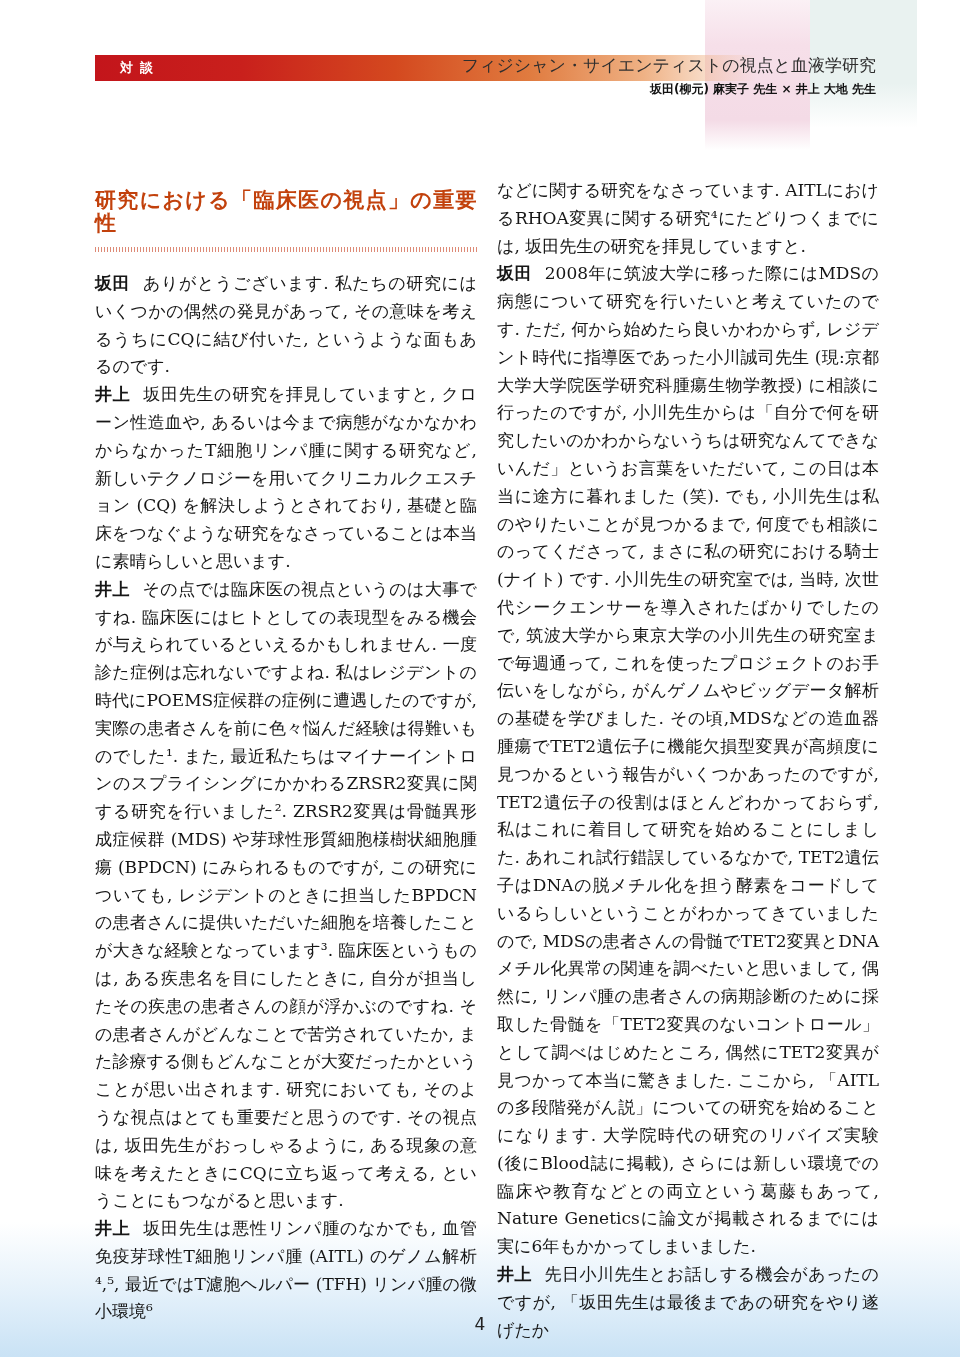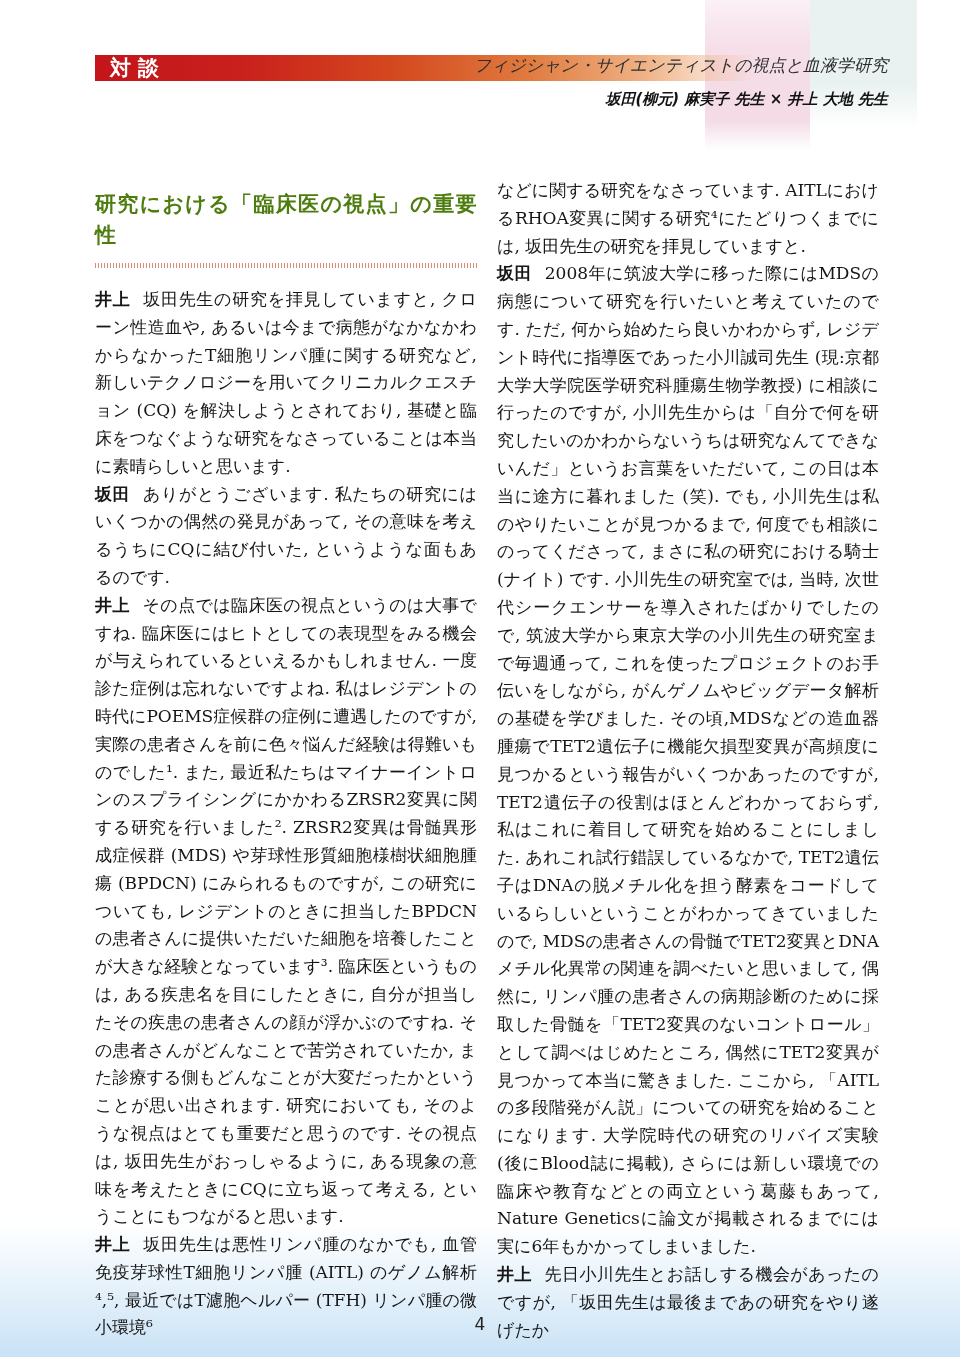--- a/index.html
+++ b/index.html
@@ -30,46 +30,46 @@
 
   
   .header-bar {
     position:absolute; left:95px; top:55px; width:668px; height:26px;
     background:linear-gradient(to right,
       #c3151b 0%, #c9201c 22%, #d4491f 45%, #e07b3f 65%, #efb184 82%, rgba(255,255,255,0) 99%);
   }
   .header-tag {
     color:#ffffff;
     font-family:"DejaVu Sans", sans-serif;
-    font-weight:bold; font-size:21px; line-height:26px;
-    letter-spacing:7px; padding-left:15px;
+    font-weight:bold; font-size:13px; line-height:26px;
+    letter-spacing:7px; padding-left:25px;
   }
-  .header-text { position:absolute; right:72px; top:55px; text-align:right;font-style:italic; }
+  .header-text { position:absolute; right:84px; top:55px; text-align:right; }
   .header-title {
     font-family:"DejaVu Sans", sans-serif;
     font-size:17px; color:#2e2e2e; line-height:21px; font-weight:normal;
   }
   .header-subtitle {
     font-family:"DejaVu Sans", sans-serif;
-    font-size:15px; color:#121212; line-height:20px; font-weight:bold; margin-top:13px;
+    font-size:12px; color:#121212; line-height:20px; font-weight:bold; margin-top:3px;
   }
 
   
   .column {
     position:absolute; width:382px;
     font-size:17px; line-height:27.8px; color:#161616;
     text-align:justify;
   }
   #left-col  { left:95px;  top:189px; }
   #right-col { left:497px; top:177px; }
 
   .section-heading {
     font-family:"DejaVu Sans", sans-serif;
     font-weight:bold; font-size:21px; letter-spacing:0.5px;
-    color:#4d7c0f; line-height:31px;
+    color:#c2410c; line-height:23px;
   }
   .heading-rule {
     height:5px; margin-top:12px;
     background:repeating-linear-gradient(to right, #dd8a76 0 1px, rgba(0,0,0,0) 1px 3px);
   }
   .paragraphs { margin-top:18px; }
   #right-col .paragraphs { margin-top:0; }
   p.para { margin:0; }
   b.speaker {
     font-family:Liberation Sans, sans-serif;
@@ -94,22 +94,22 @@
 </div>
 <div class="header-text">
   <div class="header-title">フィジシャン・サイエンティストの視点と血液学研究</div>
   <div class="header-subtitle">坂田(柳元) 麻実子 先生 × 井上 大地 先生</div>
 </div>
 
 <div class="column" id="left-col">
   <h2 class="section-heading">研究における「臨床医の視点」の重要性</h2>
   <div class="heading-rule"></div>
   <div class="paragraphs">
+      <p class="para"><b class="speaker">坂田</b>ありがとうございます. 私たちの研究にはいくつかの偶然の発見があって, その意味を考えるうちにCQに結び付いた, というような面もあるのです.</p>
       <p class="para"><b class="speaker">井上</b>坂田先生の研究を拝見していますと, クローン性造血や, あるいは今まで病態がなかなかわからなかったT細胞リンパ腫に関する研究など, 新しいテクノロジーを用いてクリニカルクエスチョン (CQ) を解決しようとされており, 基礎と臨床をつなぐような研究をなさっていることは本当に素晴らしいと思います.</p>
-      <p class="para"><b class="speaker">坂田</b>ありがとうございます. 私たちの研究にはいくつかの偶然の発見があって, その意味を考えるうちにCQに結び付いた, というような面もあるのです.</p>
       <p class="para"><b class="speaker">井上</b>その点では臨床医の視点というのは大事ですね. 臨床医にはヒトとしての表現型をみる機会が与えられているといえるかもしれません. 一度診た症例は忘れないですよね. 私はレジデントの時代にPOEMS症候群の症例に遭遇したのですが, 実際の患者さんを前に色々悩んだ経験は得難いものでした¹. また, 最近私たちはマイナーイントロンのスプライシングにかかわるZRSR2変異に関する研究を行いました². ZRSR2変異は骨髄異形成症候群 (MDS) や芽球性形質細胞様樹状細胞腫瘍 (BPDCN) にみられるものですが, この研究についても, レジデントのときに担当したBPDCNの患者さんに提供いただいた細胞を培養したことが大きな経験となっています³. 臨床医というものは, ある疾患名を目にしたときに, 自分が担当したその疾患の患者さんの顔が浮かぶのですね. その患者さんがどんなことで苦労されていたか, また診療する側もどんなことが大変だったかということが思い出されます. 研究においても, そのような視点はとても重要だと思うのです. その視点は, 坂田先生がおっしゃるように, ある現象の意味を考えたときにCQに立ち返って考える, ということにもつながると思います.</p>
       <p class="para"><b class="speaker">井上</b>坂田先生は悪性リンパ腫のなかでも, 血管免疫芽球性T細胞リンパ腫 (AITL) のゲノム解析⁴,⁵, 最近ではT濾胞ヘルパー (TFH) リンパ腫の微小環境⁶</p>
     </div>
 </div>
 
 <div class="column" id="right-col">
   <div class="paragraphs">
       <p class="para">などに関する研究をなさっています. AITLにおけるRHOA変異に関する研究⁴にたどりつくまでには, 坂田先生の研究を拝見していますと.</p>
       <p class="para"><b class="speaker">坂田</b>2008年に筑波大学に移った際にはMDSの病態について研究を行いたいと考えていたのです. ただ, 何から始めたら良いかわからず, レジデント時代に指導医であった小川誠司先生 (現:京都大学大学院医学研究科腫瘍生物学教授) に相談に行ったのですが, 小川先生からは「自分で何を研究したいのかわからないうちは研究なんてできないんだ」というお言葉をいただいて, この日は本当に途方に暮れました (笑). でも, 小川先生は私のやりたいことが見つかるまで, 何度でも相談にのってくださって, まさに私の研究における騎士 (ナイト) です. 小川先生の研究室では, 当時, 次世代シークエンサーを導入されたばかりでしたので, 筑波大学から東京大学の小川先生の研究室まで毎週通って, これを使ったプロジェクトのお手伝いをしながら, がんゲノムやビッグデータ解析の基礎を学びました. その頃,MDSなどの造血器腫瘍でTET2遺伝子に機能欠損型変異が高頻度に見つかるという報告がいくつかあったのですが, TET2遺伝子の役割はほとんどわかっておらず, 私はこれに着目して研究を始めることにしました. あれこれ試行錯誤しているなかで, TET2遺伝子はDNAの脱メチル化を担う酵素をコードしているらしいということがわかってきていましたので, MDSの患者さんの骨髄でTET2変異とDNAメチル化異常の関連を調べたいと思いまして, 偶然に, リンパ腫の患者さんの病期診断のために採取した骨髄を「TET2変異のないコントロール」として調べはじめたところ, 偶然にTET2変異が見つかって本当に驚きました. ここから, 「AITLの多段階発がん説」についての研究を始めることになります. 大学院時代の研究のリバイズ実験 (後にBlood誌に掲載), さらには新しい環境での臨床や教育などとの両立という葛藤もあって, Nature Geneticsに論文が掲載されるまでには実に6年もかかってしまいました.</p>
       <p class="para"><b class="speaker">井上</b>先日小川先生とお話しする機会があったのですが, 「坂田先生は最後まであの研究をやり遂げたか</p>

